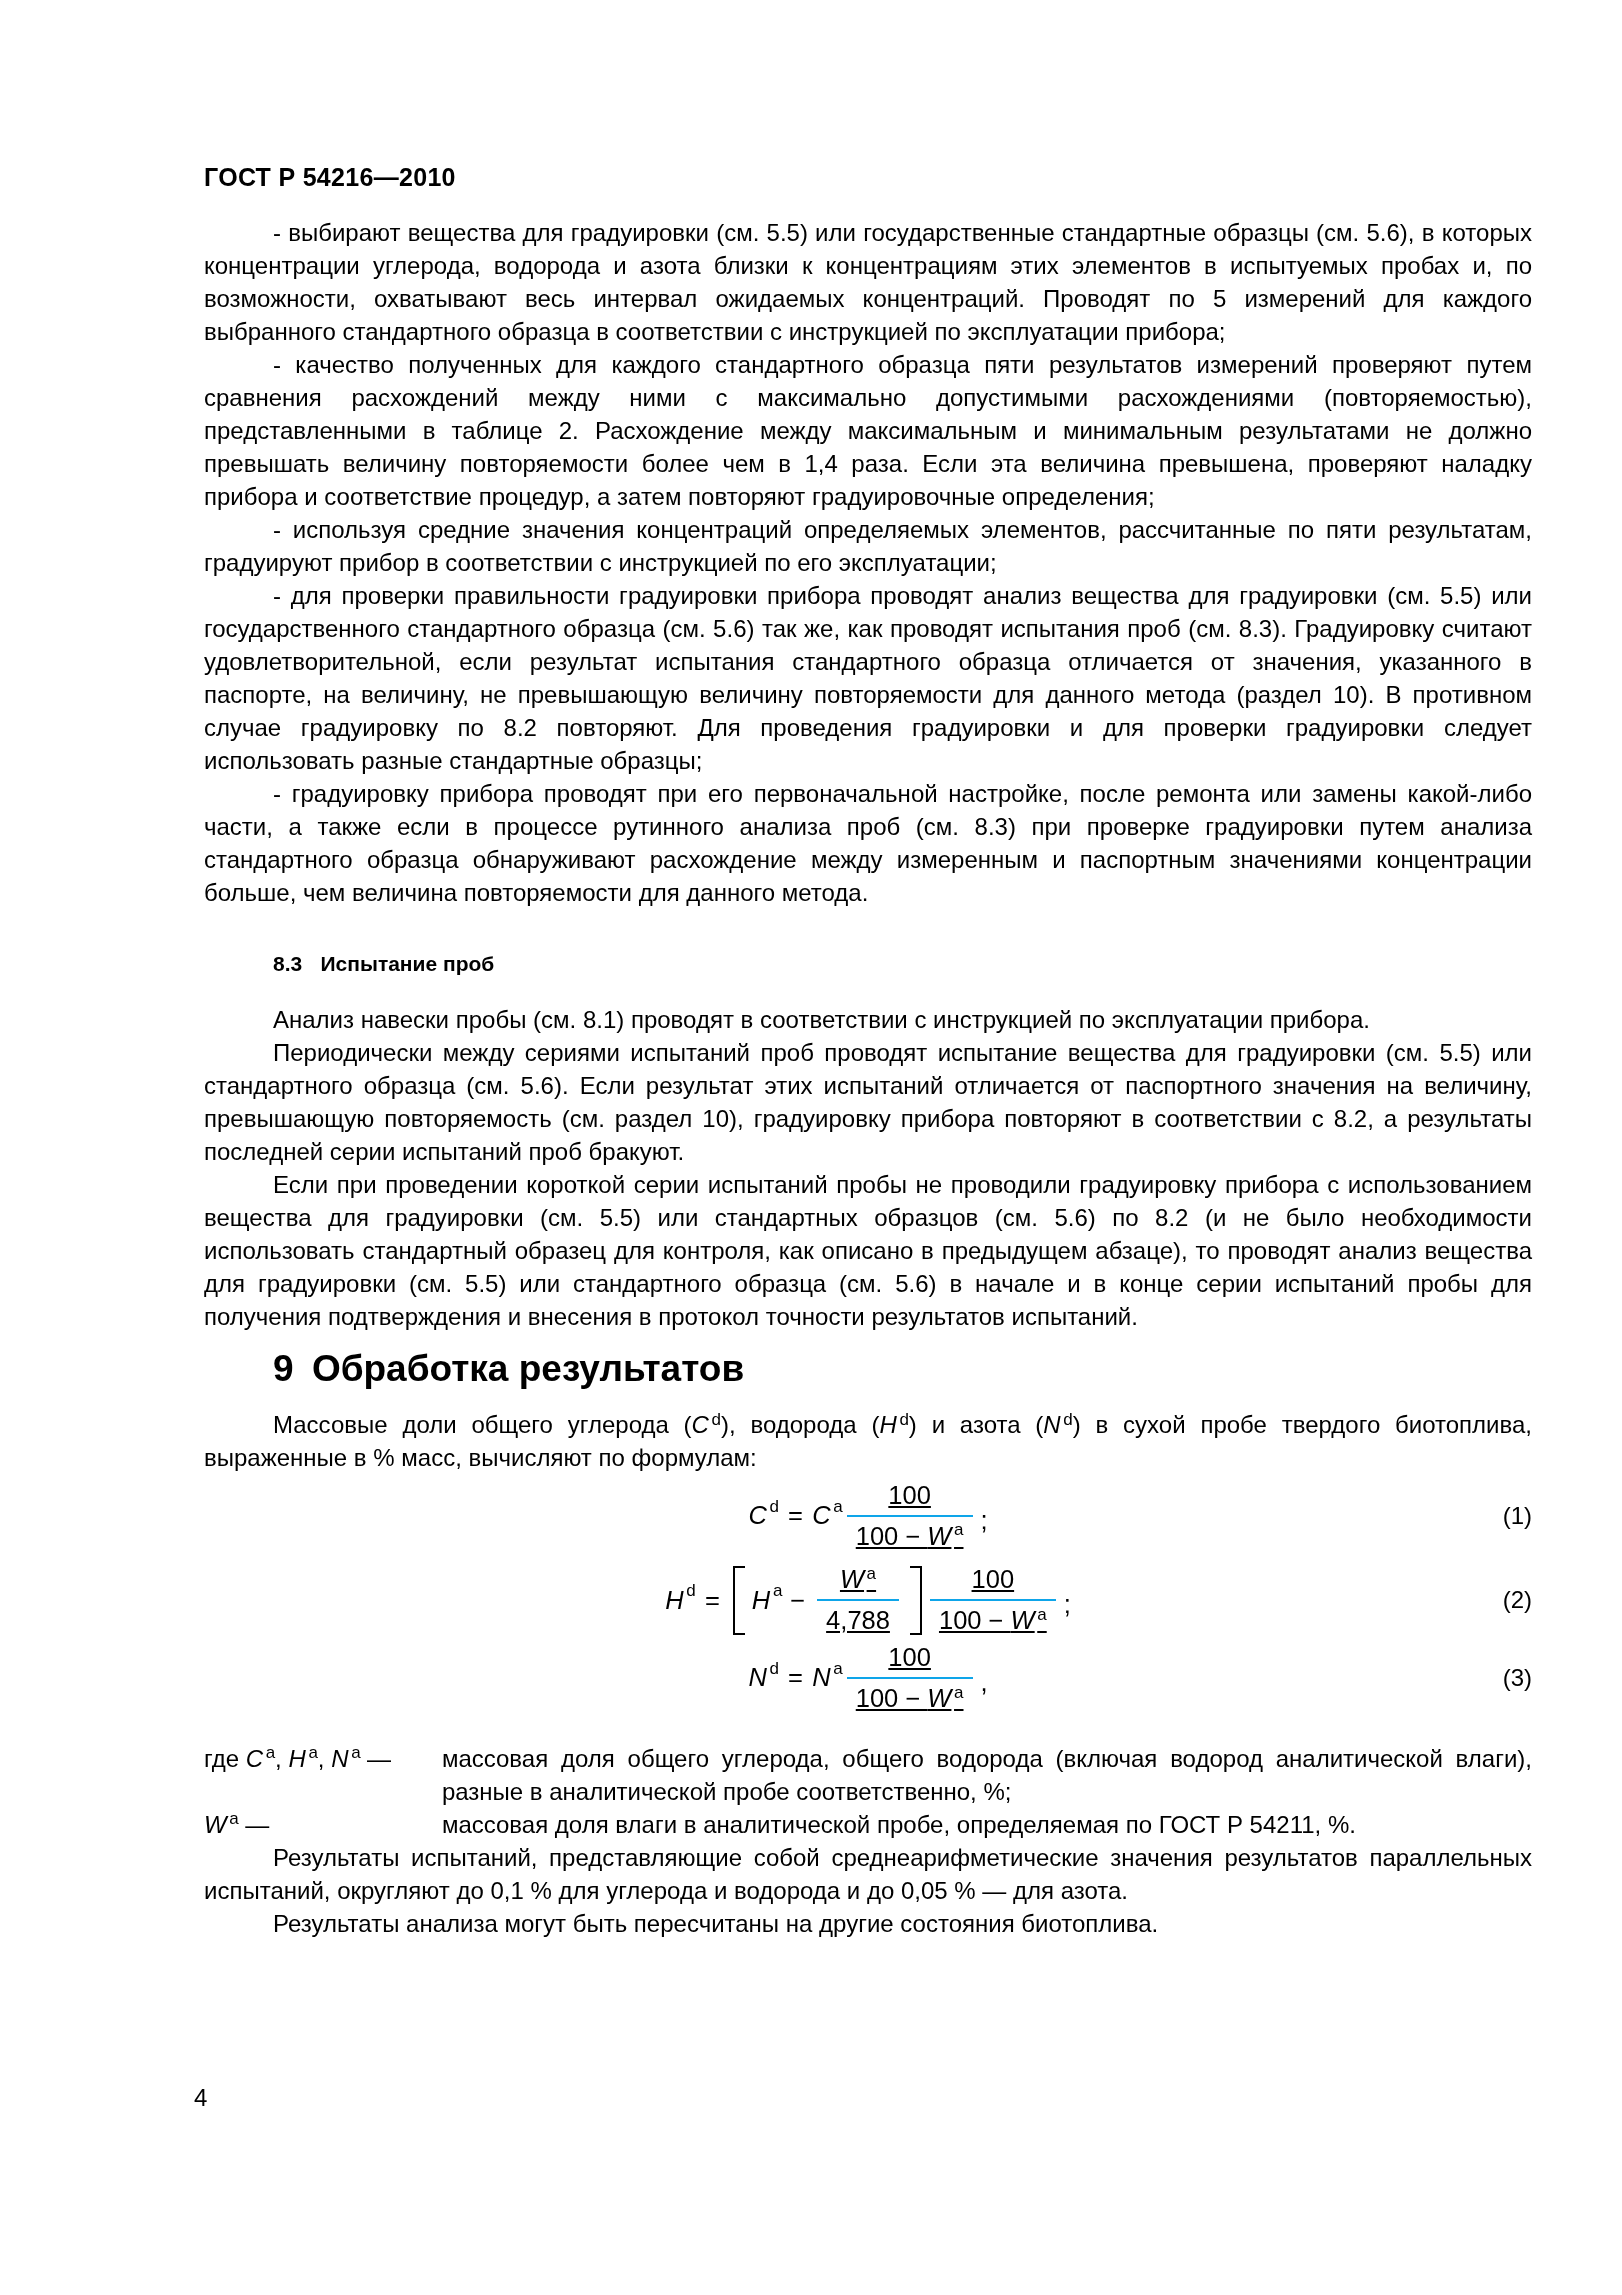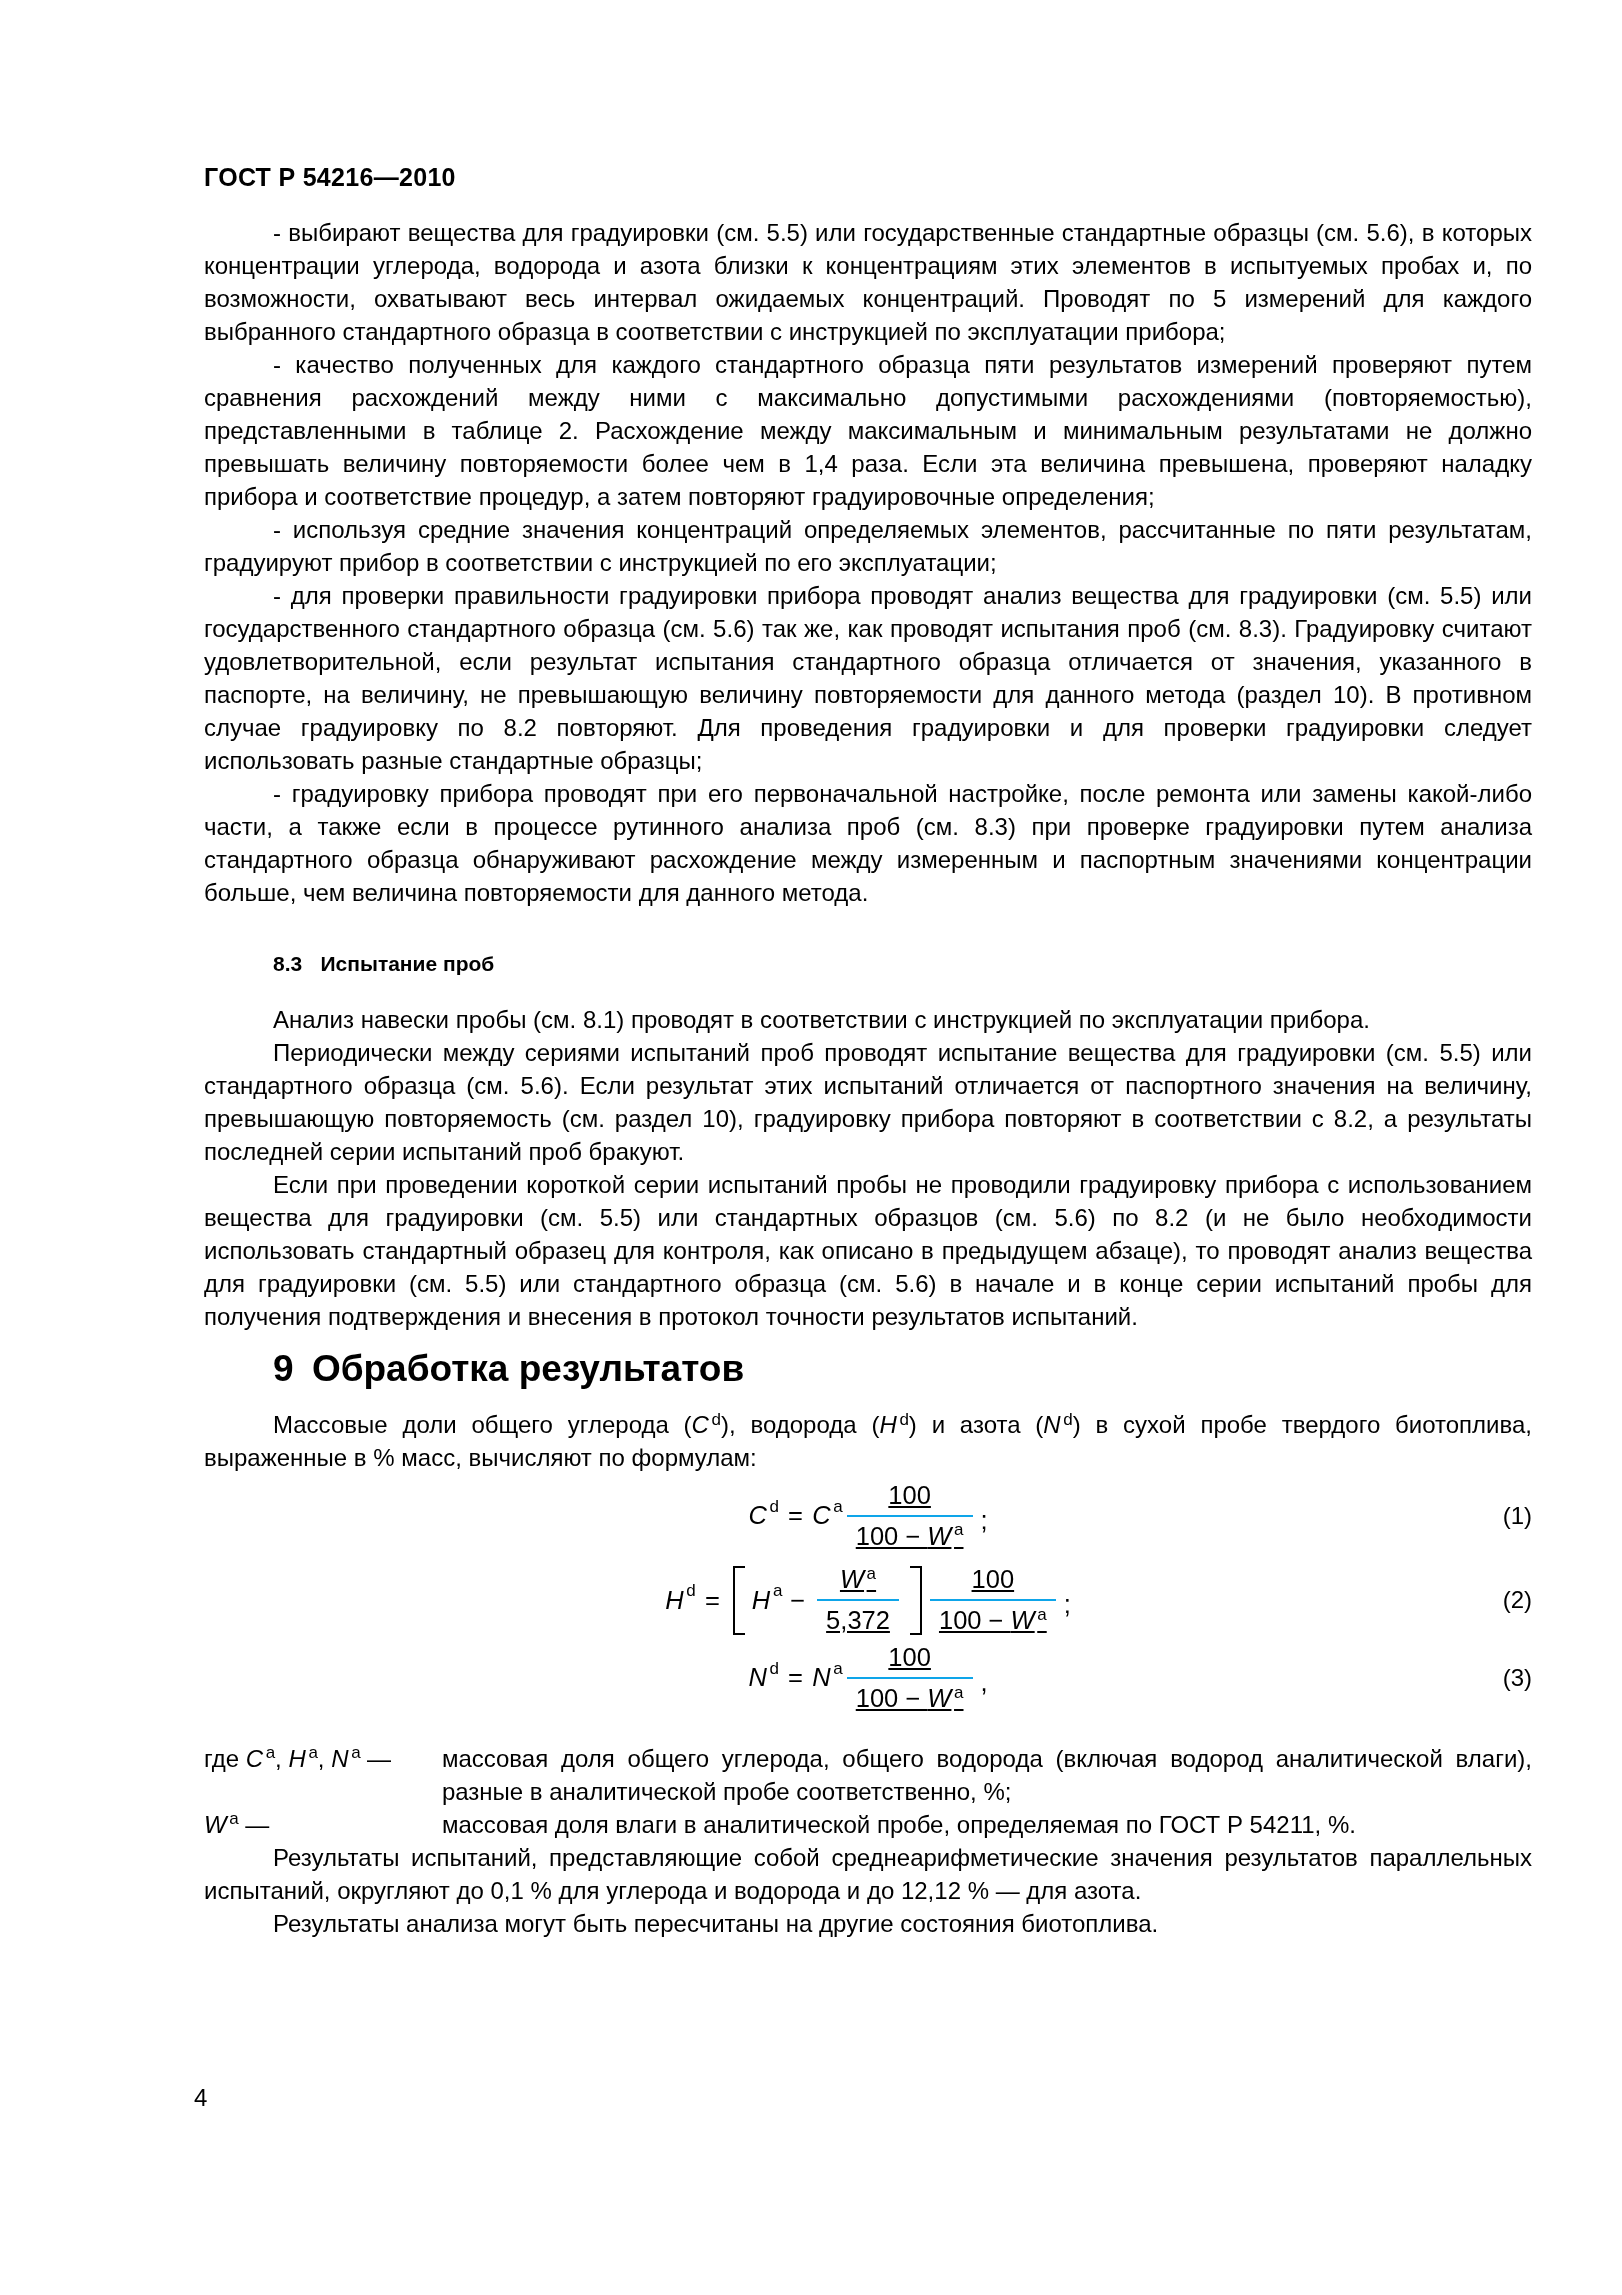--- a/index.html
+++ b/index.html
@@ -120,21 +120,21 @@
       <div class="eq eq2">
         <span class="var">H</span>
           <sup>d</sup>
         <span class="op">=</span>
         <span class="lbr"></span>
         <span class="var">H</span>
           <sup>a</sup>
         <span class="minus">−</span>
         <span class="frac">
           <span class="num"><span class="var">W</span><sup>a</sup></span>
-          <span class="den">5,372</span>
+          <span class="den">4,788</span>
         </span>
         <span class="rbr"></span>
         <span class="frac">
           <span class="num">100</span>
           <span class="den"><span>100 − </span><span class="var">W</span><sup>a</sup></span>
         </span>
         <span class="punct">;</span>
         <span class="eqnum">(2)</span>
       </div>
 
@@ -159,21 +159,21 @@
         <span class="where-label"><span>где </span><span class="var">C</span><sup>a</sup><span>, </span><span class="var">H</span><sup>a</sup><span>, </span><span class="var">N</span><sup>a</sup><span class="where-dash">—</span></span>
         <span class="where-text">массовая доля общего углерода, общего водорода (включая водород аналитической влаги), разные в аналитической пробе соответственно, %;</span>
       </div>
       <div class="where-row">
         <span class="where-label right"><span class="var">W</span><sup>a</sup><span class="where-dash">—</span></span>
         <span class="where-text">массовая доля влаги в аналитической пробе, определяемая по ГОСТ Р 54211, %.</span>
       </div>
     </div>
 
     <div>
-      <p class="body">Результаты испытаний, представляющие собой среднеарифметические значения результатов параллельных испытаний, округляют до 0,1 % для углерода и водорода и до 12,12 % — для азота.</p>
+      <p class="body">Результаты испытаний, представляющие собой среднеарифметические значения результатов параллельных испытаний, округляют до 0,1 % для углерода и водорода и до 0,05 % — для азота.</p>
       <p class="body">Результаты анализа могут быть пересчитаны на другие состояния биотоплива.</p>
     </div>
 
   </div>
 
   <div class="page-num">4</div>
 </div>
 
 
 </body></html>

